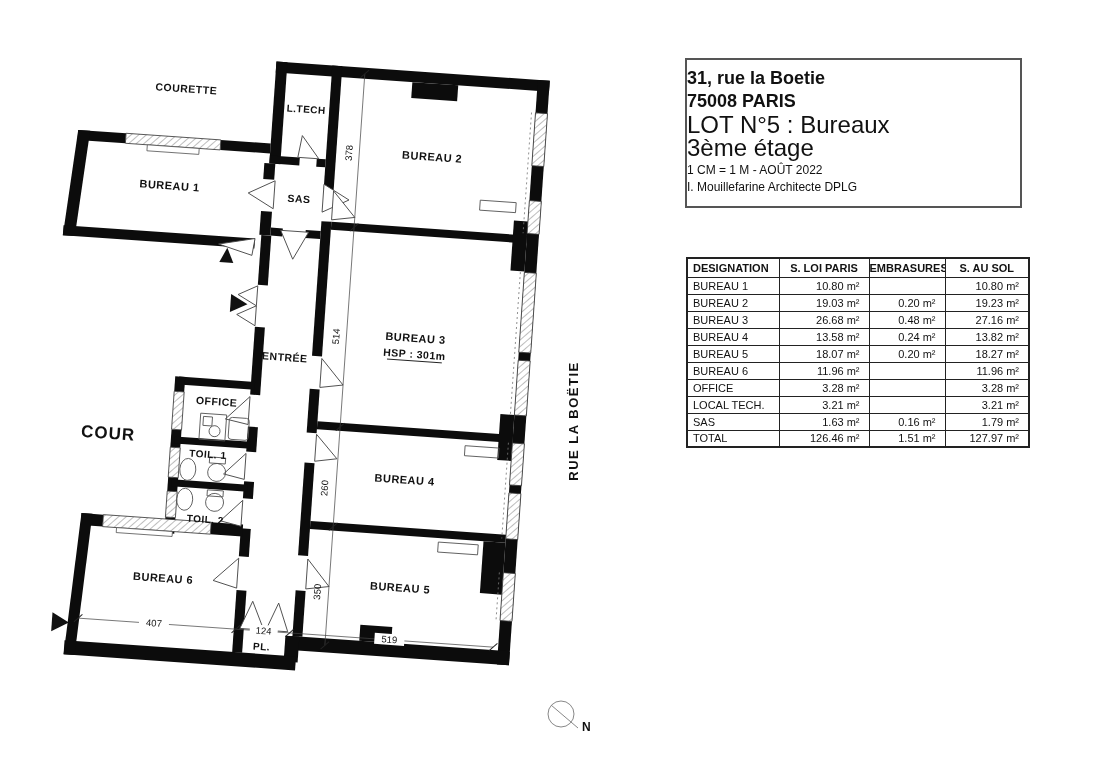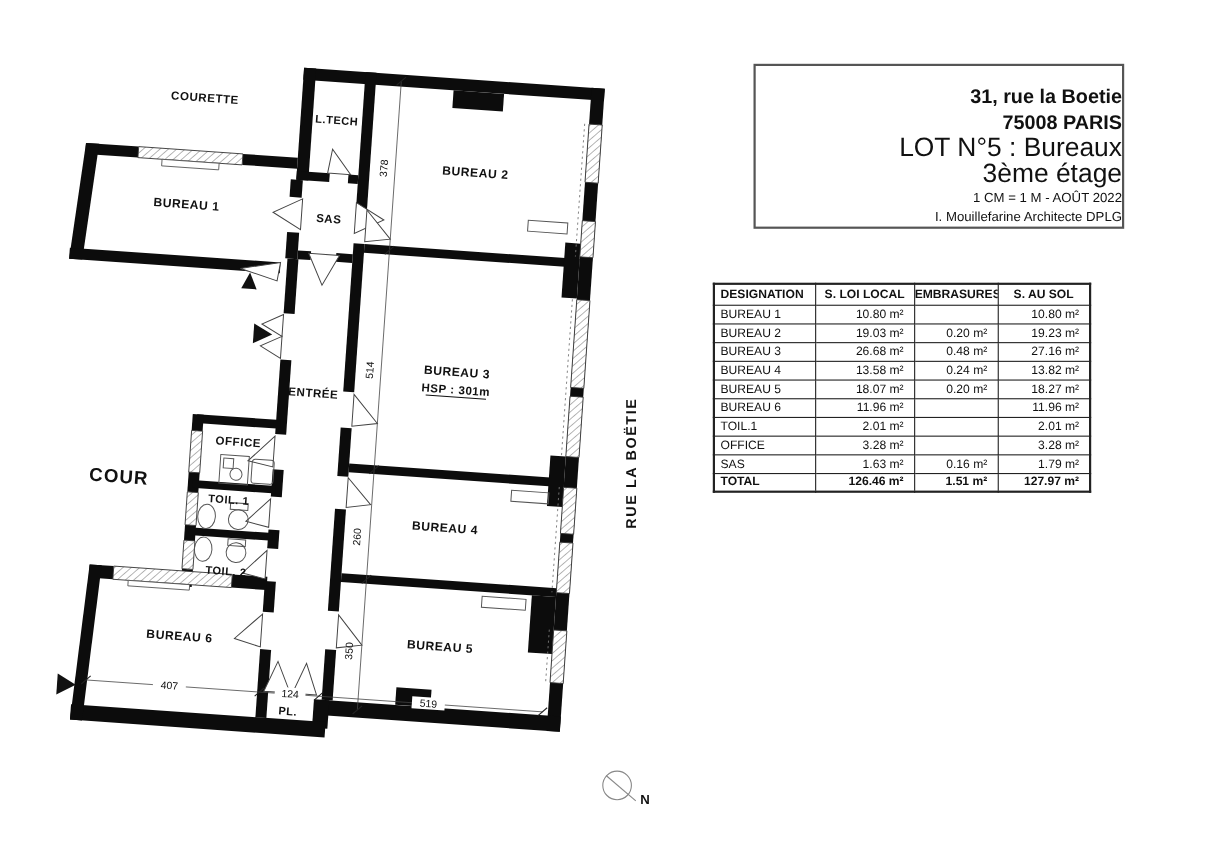--- a/index.html
+++ b/index.html
@@ -2,37 +2,37 @@
 <html><head>
 <meta charset="utf-8">
 <style>
   html,body{margin:0;padding:0;background:#fff;}
   body{width:1105px;height:766px;position:relative;overflow:hidden;
        font-family:"Liberation Sans","DejaVu Sans",sans-serif;color:#111;}
   svg text{font-family:"Liberation Sans","DejaVu Sans",sans-serif;}
 
   
   .title-block{position:absolute;left:685px;top:58px;width:337px;height:150px;
-    border:2px solid #555;box-sizing:border-box;text-align:right;padding-top:17px;}
+    border:2px solid #555;box-sizing:border-box;text-align:left;padding-top:7px;}
   .tb-l1,.tb-l2{font-size:18px;font-weight:bold;line-height:23px;}
   .tb-l3,.tb-l4{font-size:24px;font-weight:normal;line-height:23px;}
   .tb-l5,.tb-l6{font-size:12px;font-weight:400;line-height:17px;}
   .tb-l5{margin-top:3px;}
 
   
-  .area-table{position:absolute;left:648px;top:257px;width:342px;
+  .area-table{position:absolute;left:686px;top:257px;width:342px;
     border-collapse:collapse;table-layout:fixed;
     font-size:11px;}
   .area-table th,.area-table td{border:1px solid #222;height:17px;
     padding:0;box-sizing:border-box;white-space:nowrap;overflow:hidden;}
   .area-table th{font-weight:bold;text-align:center;height:19px;}
   .area-table th.c-des{text-align:left;padding-left:5px;}
   .area-table td.c-des{text-align:left;padding-left:5px;}
   .area-table td.c-num{text-align:right;padding-right:9px;}
-  .area-table tr.total td{font-weight:bold;margin-top:32px;}
+  .area-table tr.total td{font-weight:normal;margin-top:32px;}
   .area-table{border:2px solid #222;}
   .col-des{width:92px;}.col-car{width:90px;}.col-emb{width:76px;}.col-sol{width:84px;}
 </style>
 </head>
 <body>
 
 <svg width="1105" height="766" viewBox="0 0 1105 766" style="position:absolute;left:0;top:0;">
   <defs>
     <pattern id="hatch" width="5" height="5" patternUnits="userSpaceOnUse" patternTransform="rotate(45)">
       <line x1="0" y1="0" x2="0" y2="5" stroke="#999" stroke-width="1.3"></line>
@@ -265,21 +265,21 @@
 <table class="area-table">
   <colgroup>
       <col class="col-des">
       <col class="col-car">
       <col class="col-emb">
       <col class="col-sol">
     </colgroup>
   <thead>
     <tr>
       <th class="c-des">DESIGNATION</th>
-      <th>S. LOI LOCAL</th>
+      <th>S. LOI PARIS</th>
       <th>EMBRASURES</th>
       <th>S. AU SOL</th>
     </tr>
   </thead>
   <tbody>
     <tr>
         <td class="c-des">BUREAU 1</td>
         <td class="c-num">10.80 m²</td>
         <td class="c-num"></td>
         <td class="c-num">10.80 m²</td>
@@ -308,30 +308,30 @@
         <td class="c-num">0.20 m²</td>
         <td class="c-num">18.27 m²</td>
       </tr>
     <tr>
         <td class="c-des">BUREAU 6</td>
         <td class="c-num">11.96 m²</td>
         <td class="c-num"></td>
         <td class="c-num">11.96 m²</td>
       </tr>
     <tr>
-        <td class="c-des">TOIL.1</td>
-        <td class="c-num">2.01 m²</td>
-        <td class="c-num"></td>
-        <td class="c-num">2.01 m²</td>
-      </tr>
-    <tr>
         <td class="c-des">OFFICE</td>
         <td class="c-num">3.28 m²</td>
         <td class="c-num"></td>
         <td class="c-num">3.28 m²</td>
+      </tr>
+    <tr>
+        <td class="c-des">LOCAL TECH.</td>
+        <td class="c-num">3.21 m²</td>
+        <td class="c-num"></td>
+        <td class="c-num">3.21 m²</td>
       </tr>
     <tr>
         <td class="c-des">SAS</td>
         <td class="c-num">1.63 m²</td>
         <td class="c-num">0.16 m²</td>
         <td class="c-num">1.79 m²</td>
       </tr>
     <tr class="total">
         <td class="c-des">TOTAL</td>
         <td class="c-num">126.46 m²</td>

